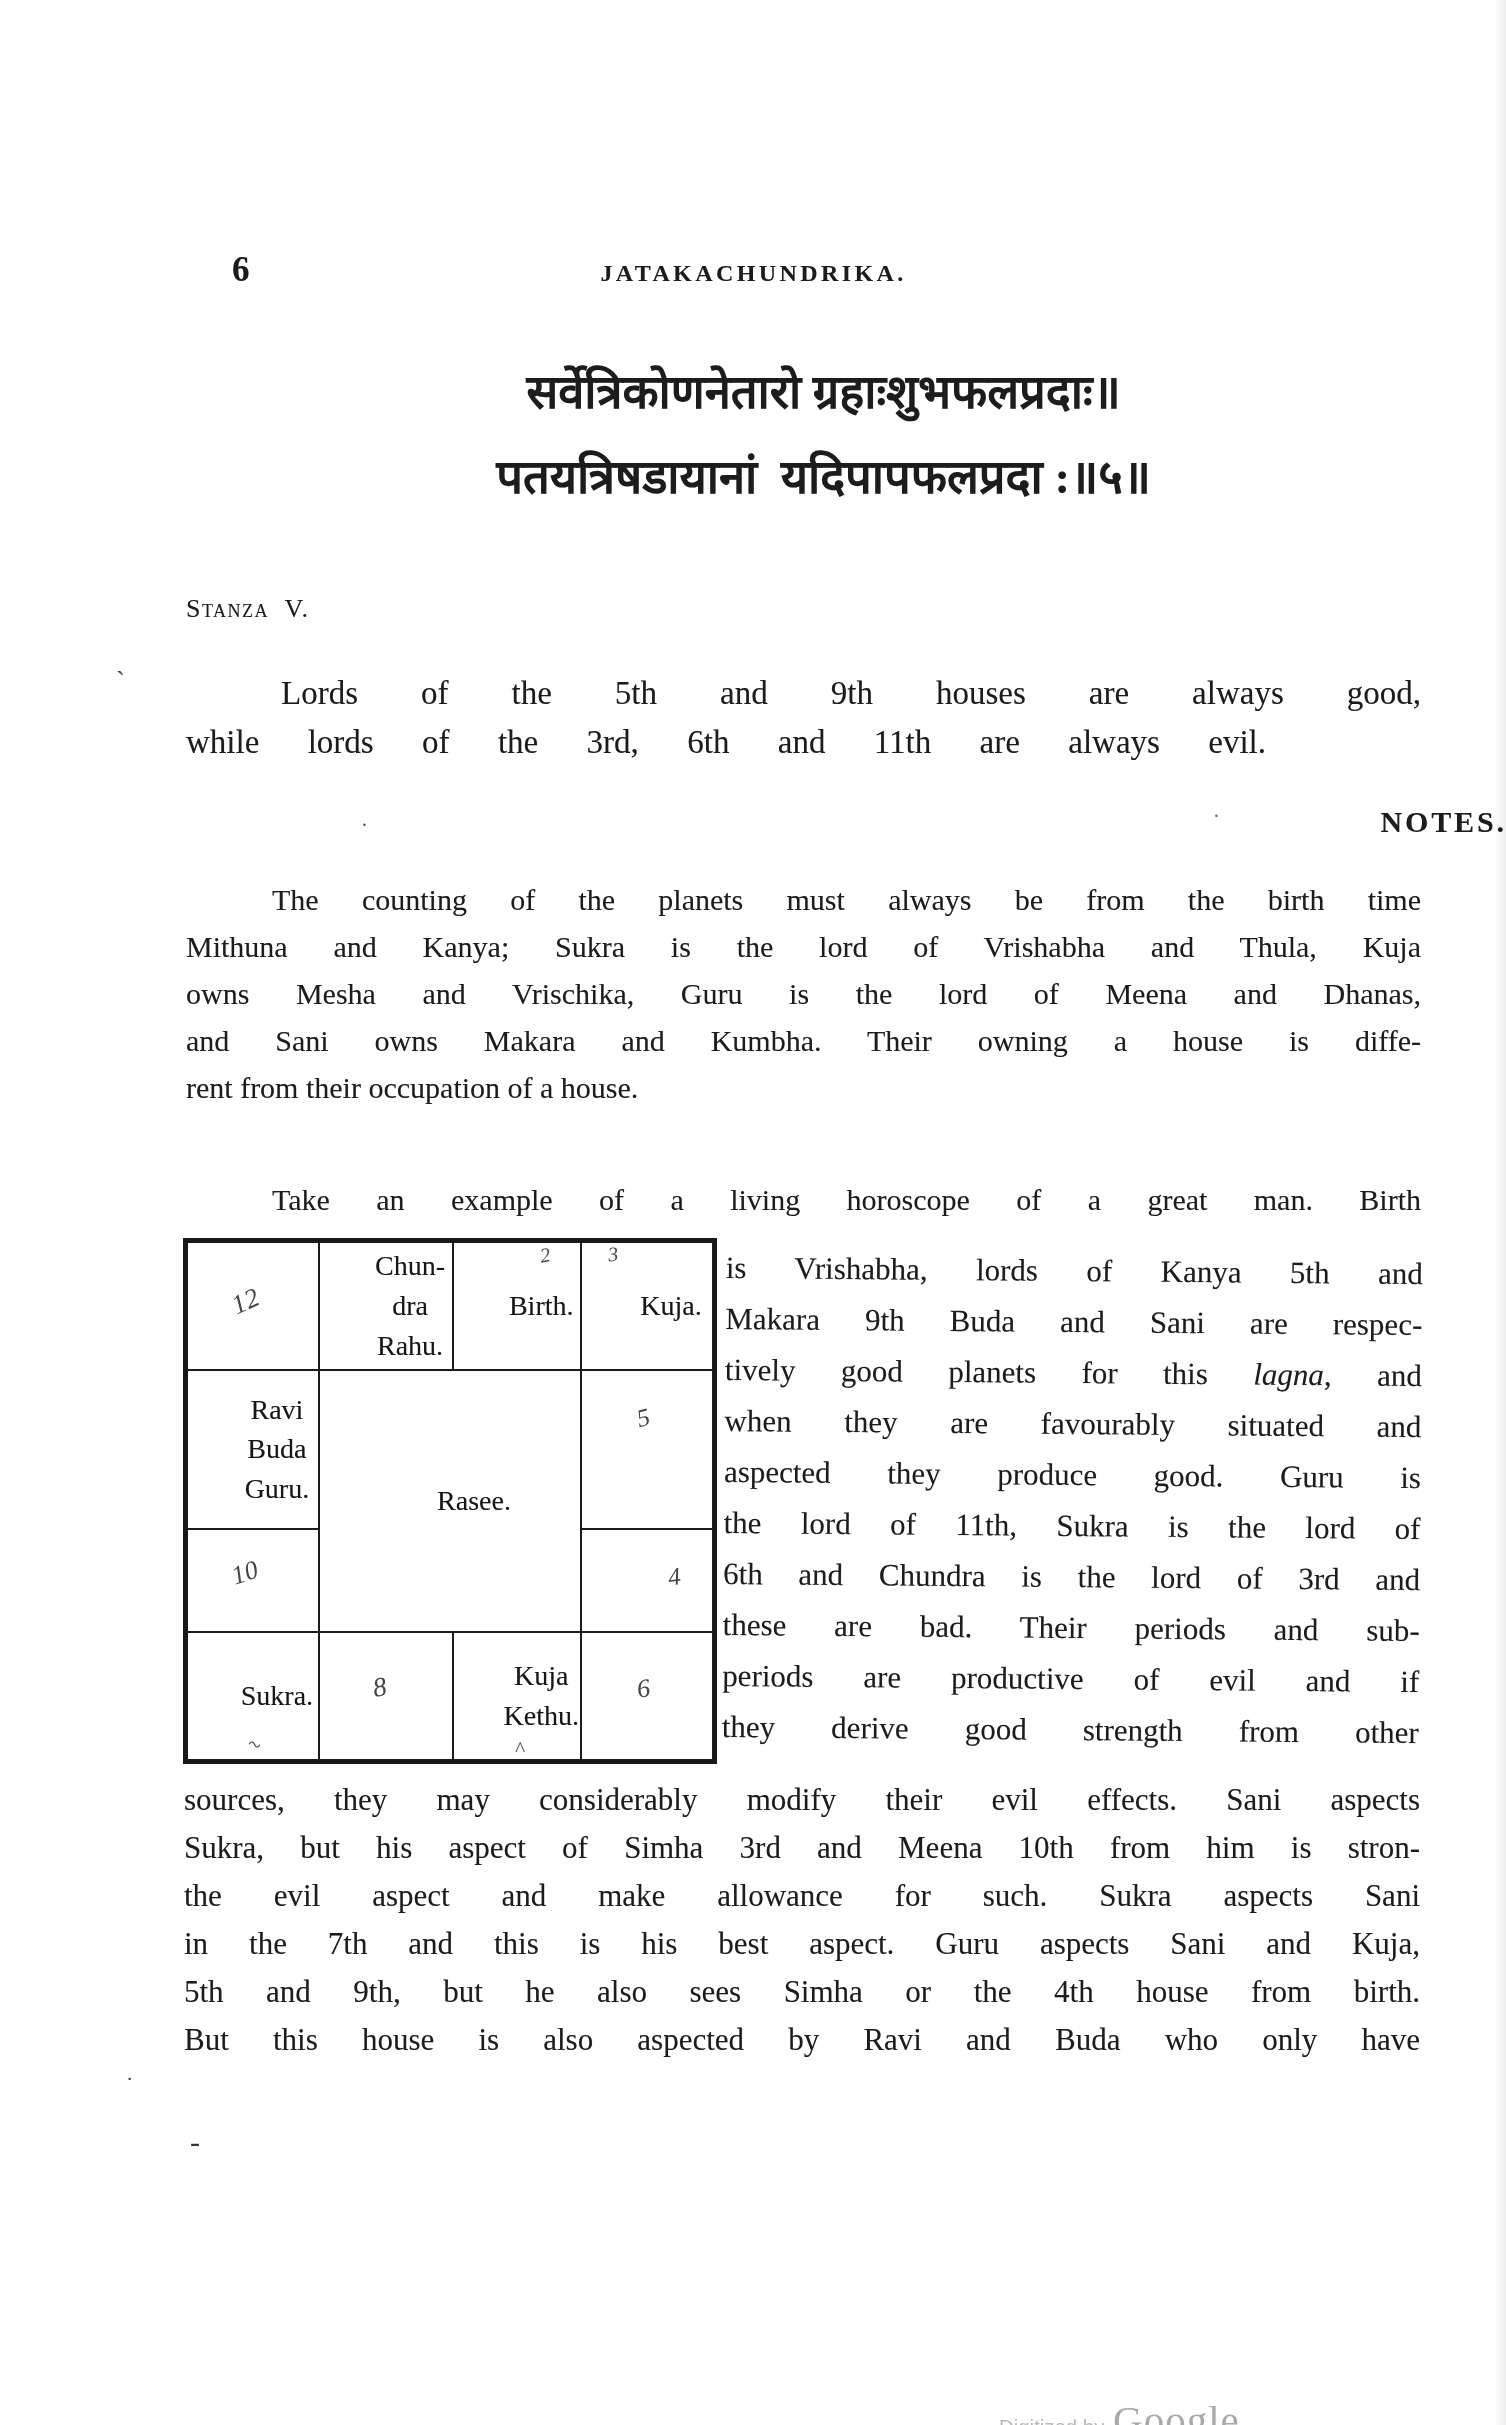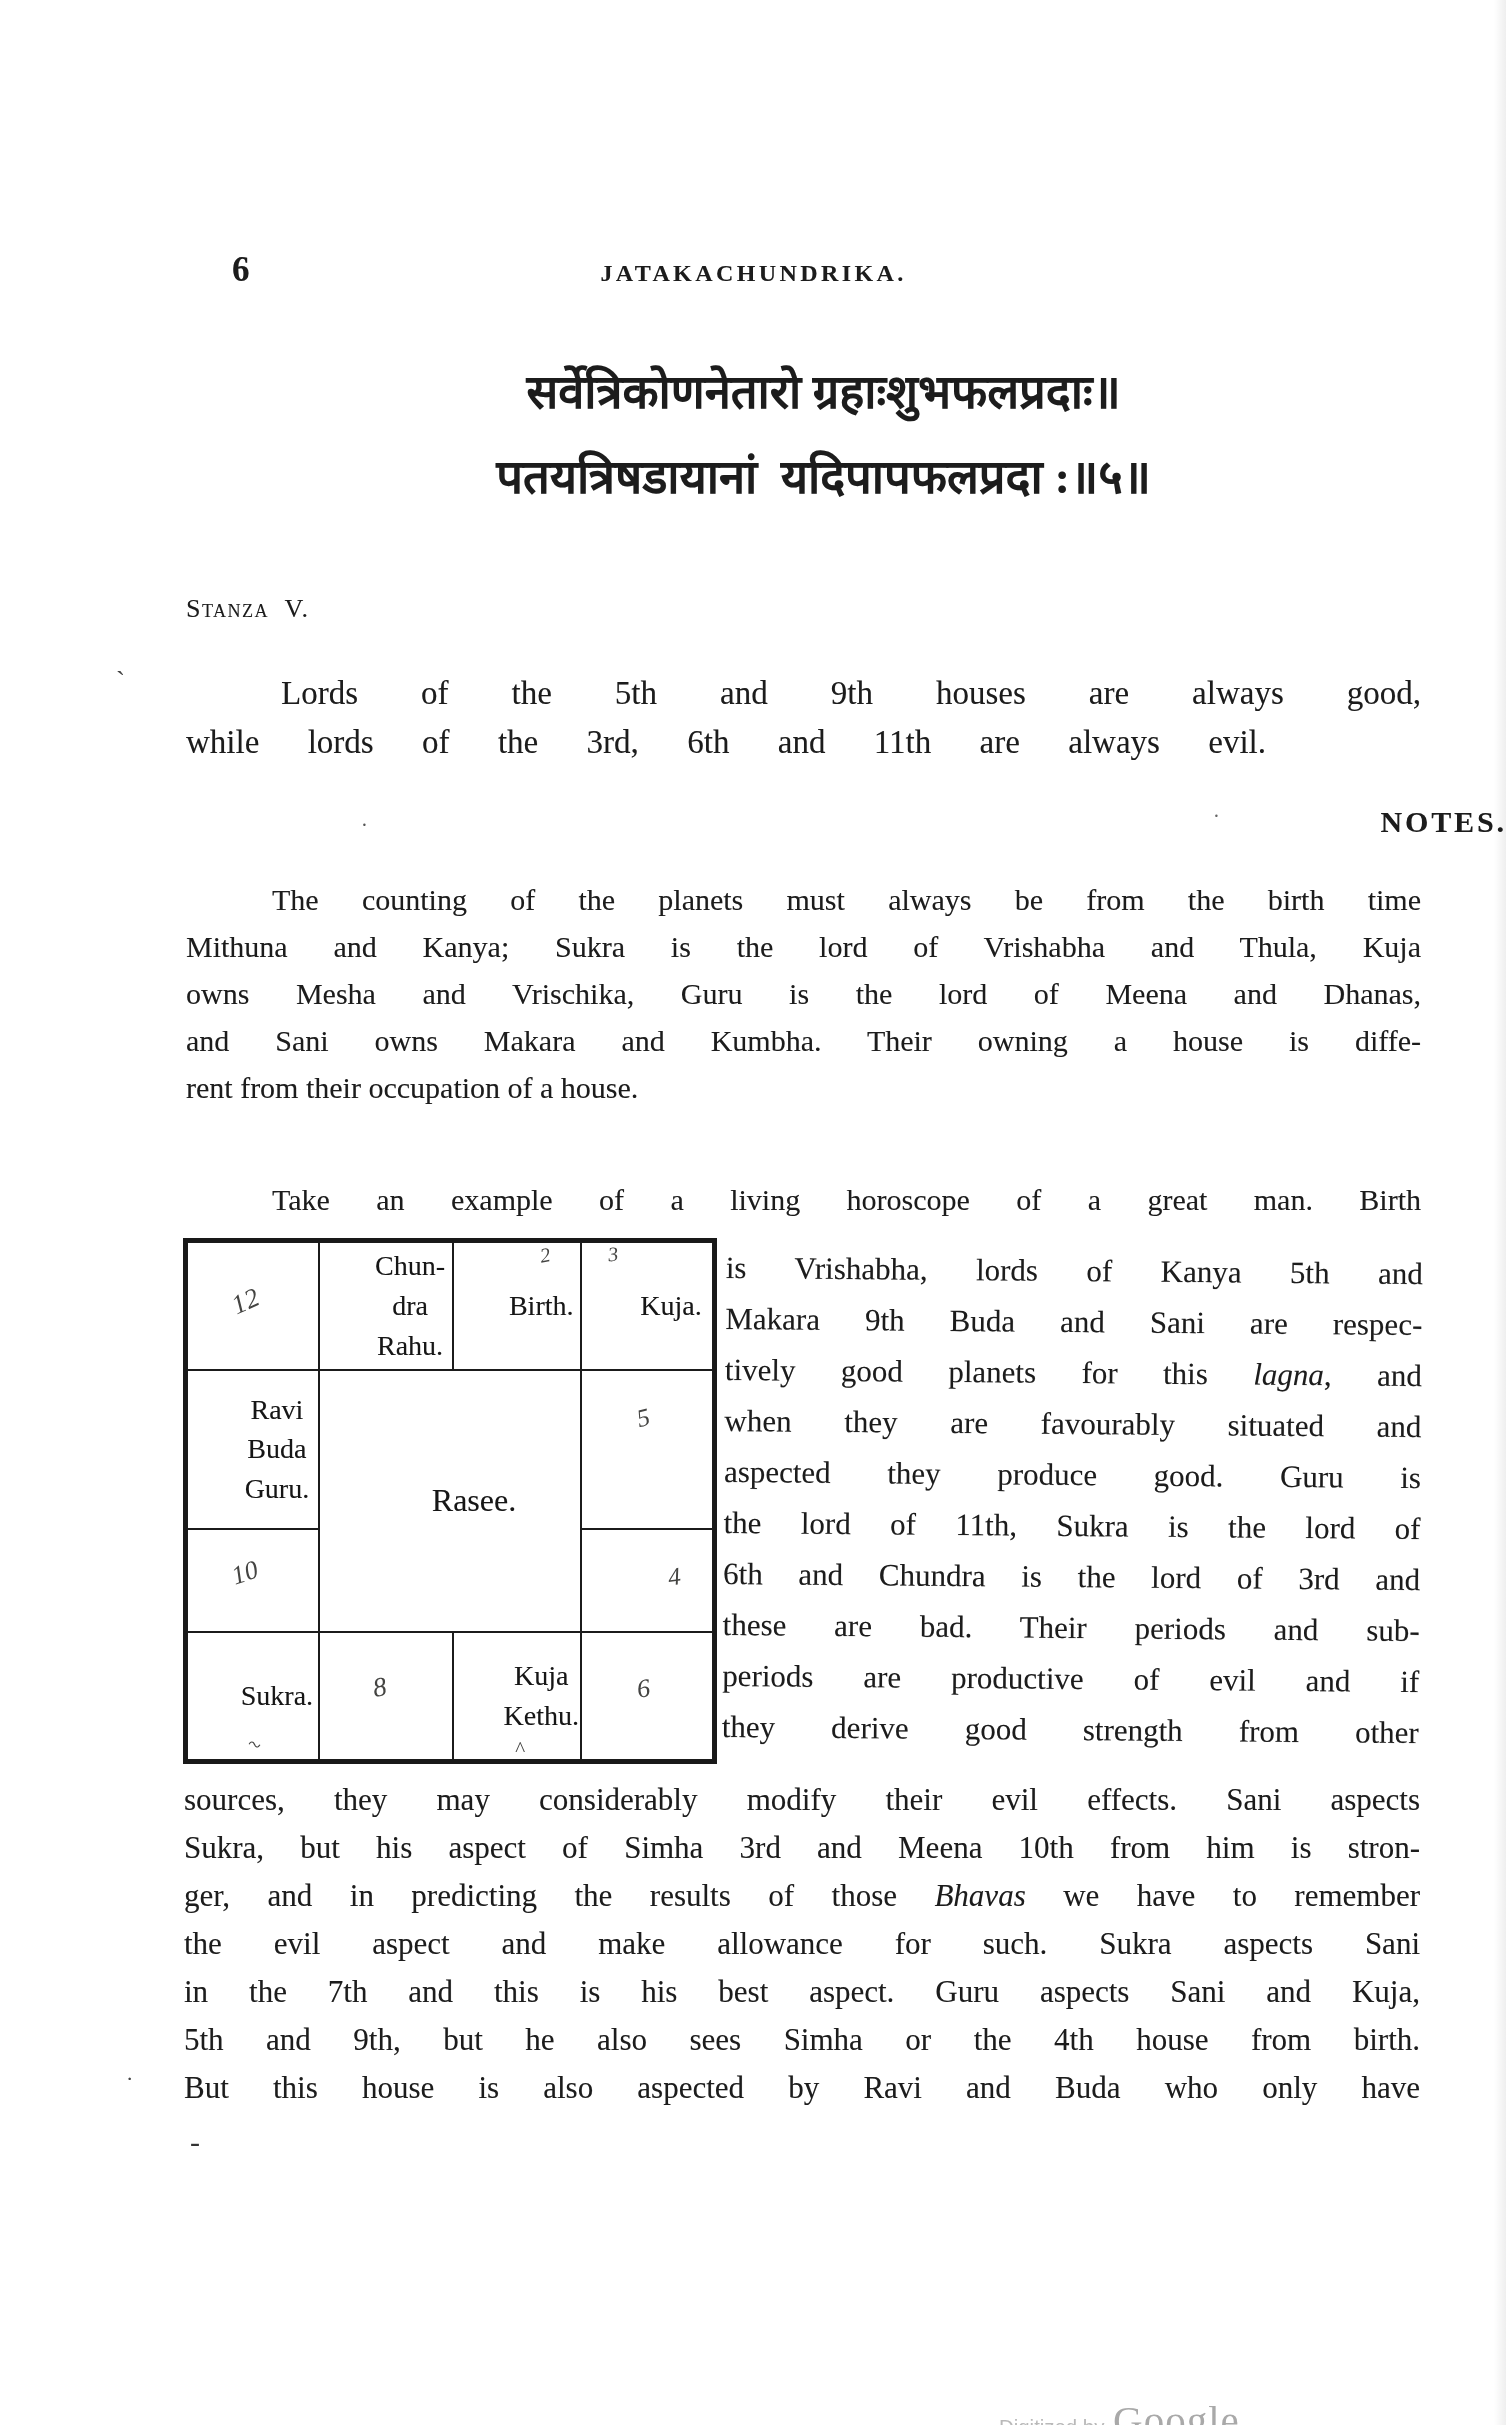--- a/index.html
+++ b/index.html
@@ -57,21 +57,21 @@
       "e m m f"
       "g m m h"
       "i j k l";
     border:4.4px solid #191919;background:#fff;}
   .cell{position:relative;border:1.5px solid #1b1b1b;display:flex;
     flex-direction:column;align-items:center;justify-content:center;
     font-size:28px;line-height:1.42;text-align:center;color:#161616;padding-left:48px;}
   .area-a{grid-area:a}.area-b{grid-area:b}.area-c{grid-area:c}.area-d{grid-area:d}
   .area-e{grid-area:e}.area-f{grid-area:f}.area-g{grid-area:g}.area-h{grid-area:h}
   .area-i{grid-area:i}.area-j{grid-area:j}.area-k{grid-area:k}.area-l{grid-area:l}
-  .area-m{grid-area:m;font-size:32px;}
+  .area-m{grid-area:m;font-size:28px;}
   .mark{position:absolute;font-style:italic;color:#30302e;font-size:24px;
     line-height:1;text-shadow:none;opacity:0.9;}
   .mark-a{left:34%;top:36%;transform:rotate(-24deg);font-size:27px;}
   .mark-c{right:24%;top:1.9px;font-size:20.4px;transform:rotate(-10deg);}
   .mark-d{left:20%;top:1px;font-size:20.4px;transform:rotate(-6deg);}
   .mark-f{left:42%;top:22%;transform:rotate(-14deg);font-size:25px;}
   .mark-g{left:34%;top:30%;transform:rotate(-18deg);font-size:26px;}
   .mark-h{right:24%;top:34%;transform:rotate(-8deg);font-size:25px;}
   .mark-j{left:40%;top:32%;transform:rotate(-10deg);font-size:27px;}
   .mark-l{left:42%;top:34%;transform:rotate(-8deg);font-size:26px;}
@@ -202,21 +202,20 @@
       <div class="tline">the lord of 11th, Sukra is the lord of</div>
       <div class="tline">6th and Chundra is the lord of 3rd and</div>
       <div class="tline">these are bad. Their periods and sub-</div>
       <div class="tline">periods are productive of evil and if</div>
       <div class="tline">they derive good strength from other</div>
     </div>
 
   <div class="para para2 justify">
       <div class="tline">sources, they may considerably modify their evil effects. Sani aspects</div>
       <div class="tline">Sukra, but his aspect of Simha 3rd and Meena 10th from him is stron-</div>
-      <div class="tline">ger, and in predicting the results of those <i>Bhavas</i> we have to remember</div>
       <div class="tline">the evil aspect and make allowance for such. Sukra aspects Sani</div>
       <div class="tline">in the 7th and this is his best aspect. Guru aspects Sani and Kuja,</div>
       <div class="tline">5th and 9th, but he also sees Simha or the 4th house from birth.</div>
       <div class="tline">But this house is also aspected by Ravi and Buda who only have</div>
     </div>
 
   <div class="digitized">
     <span class="dig-prefix">Digitized by</span>
     <span class="dig-logo">Google</span>
   </div>

